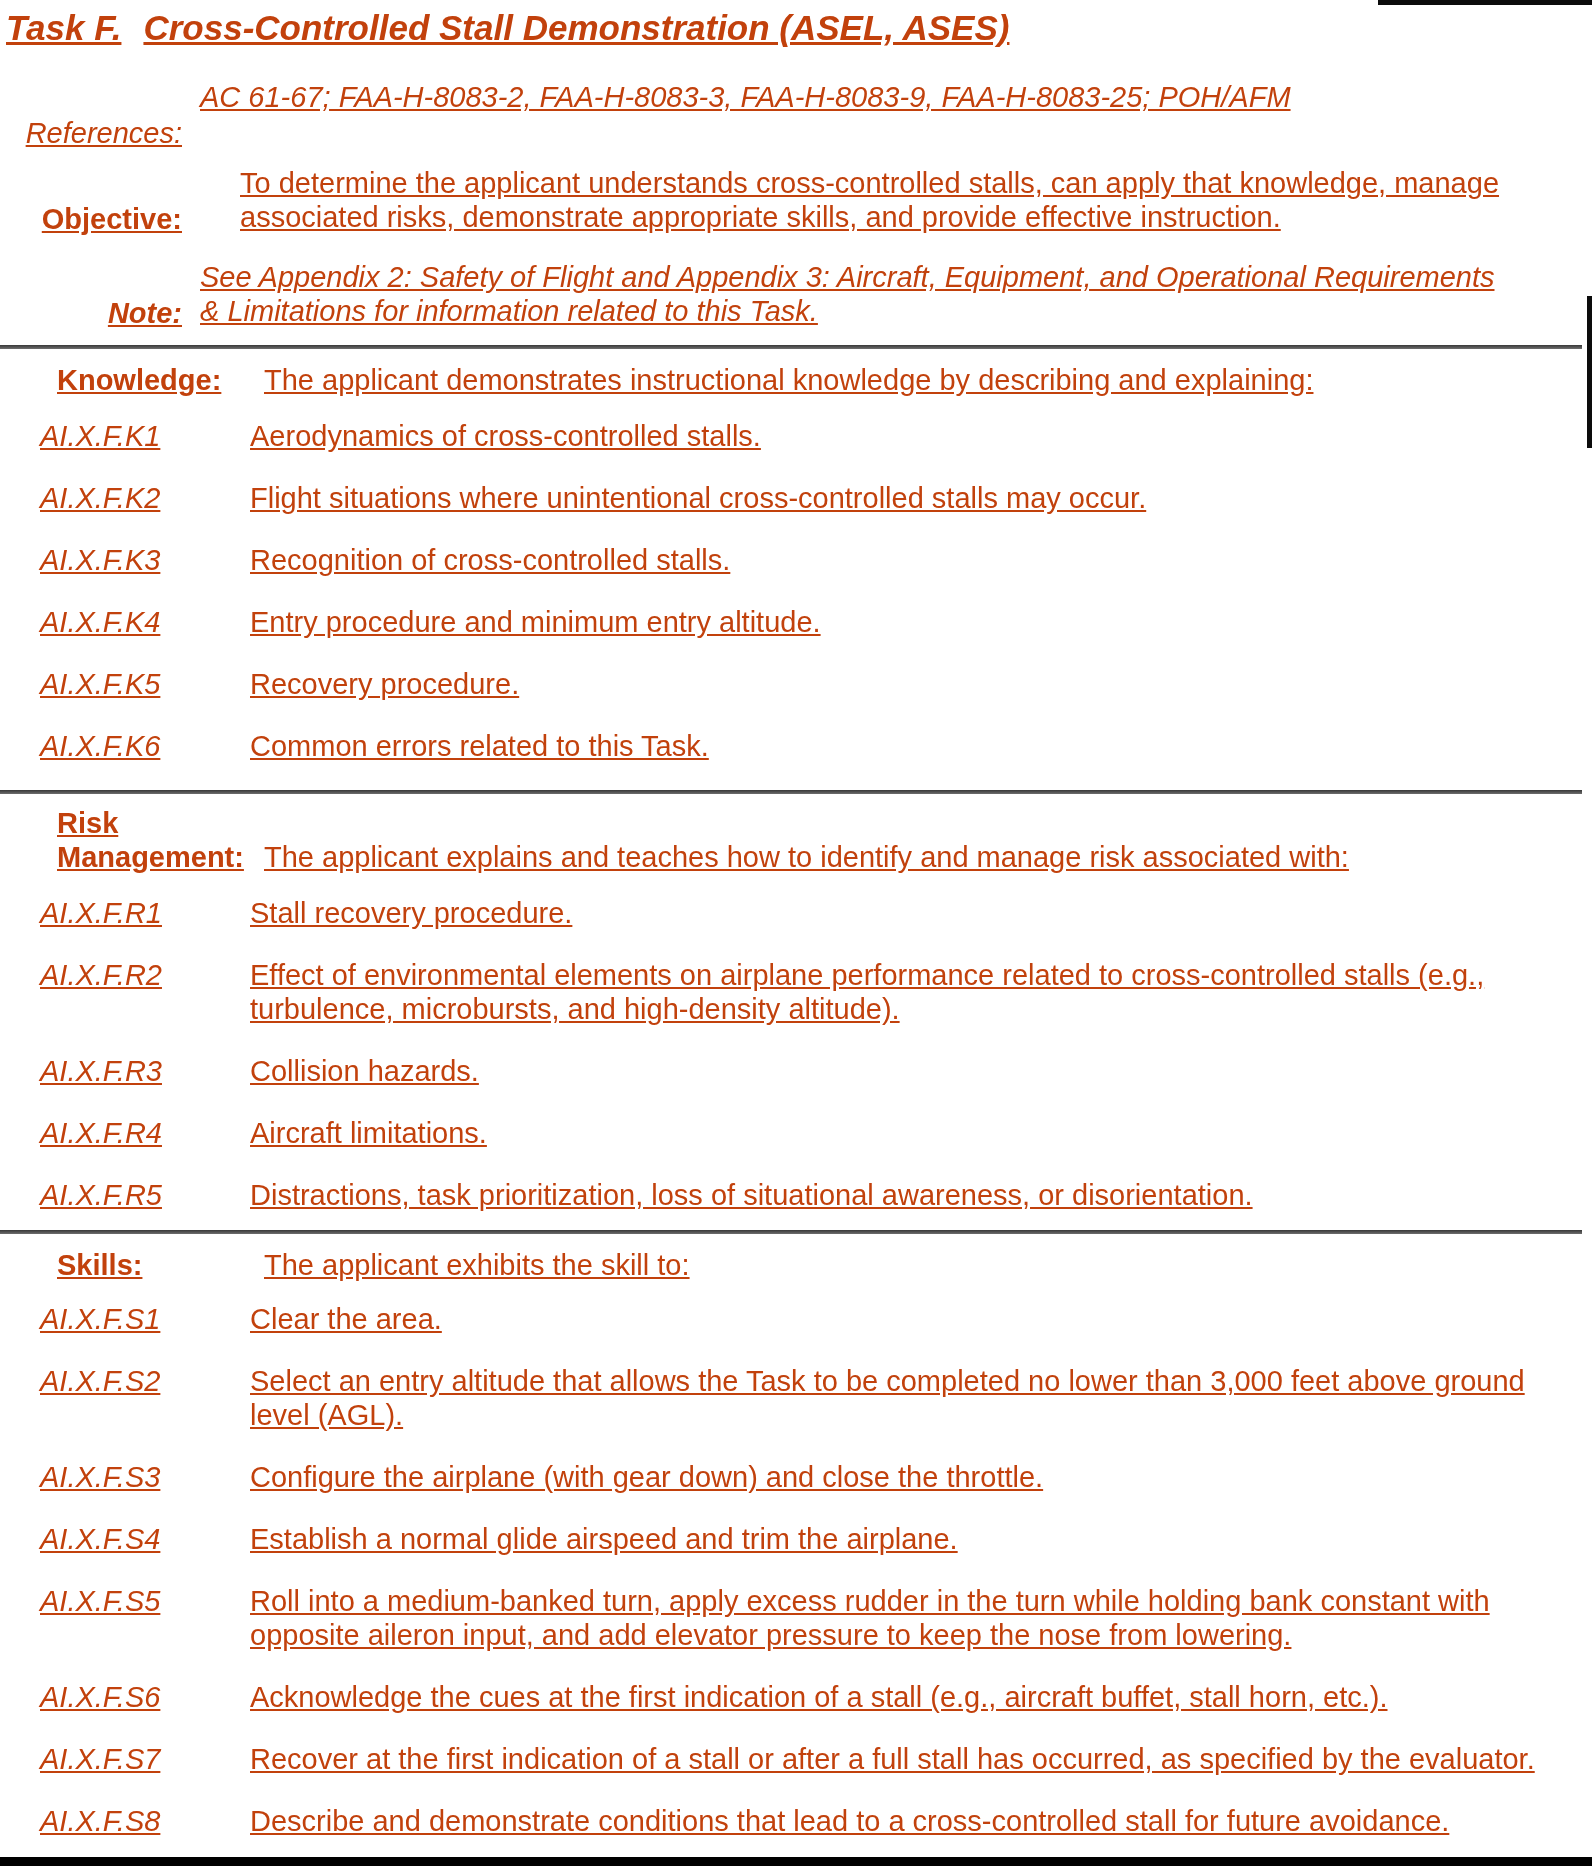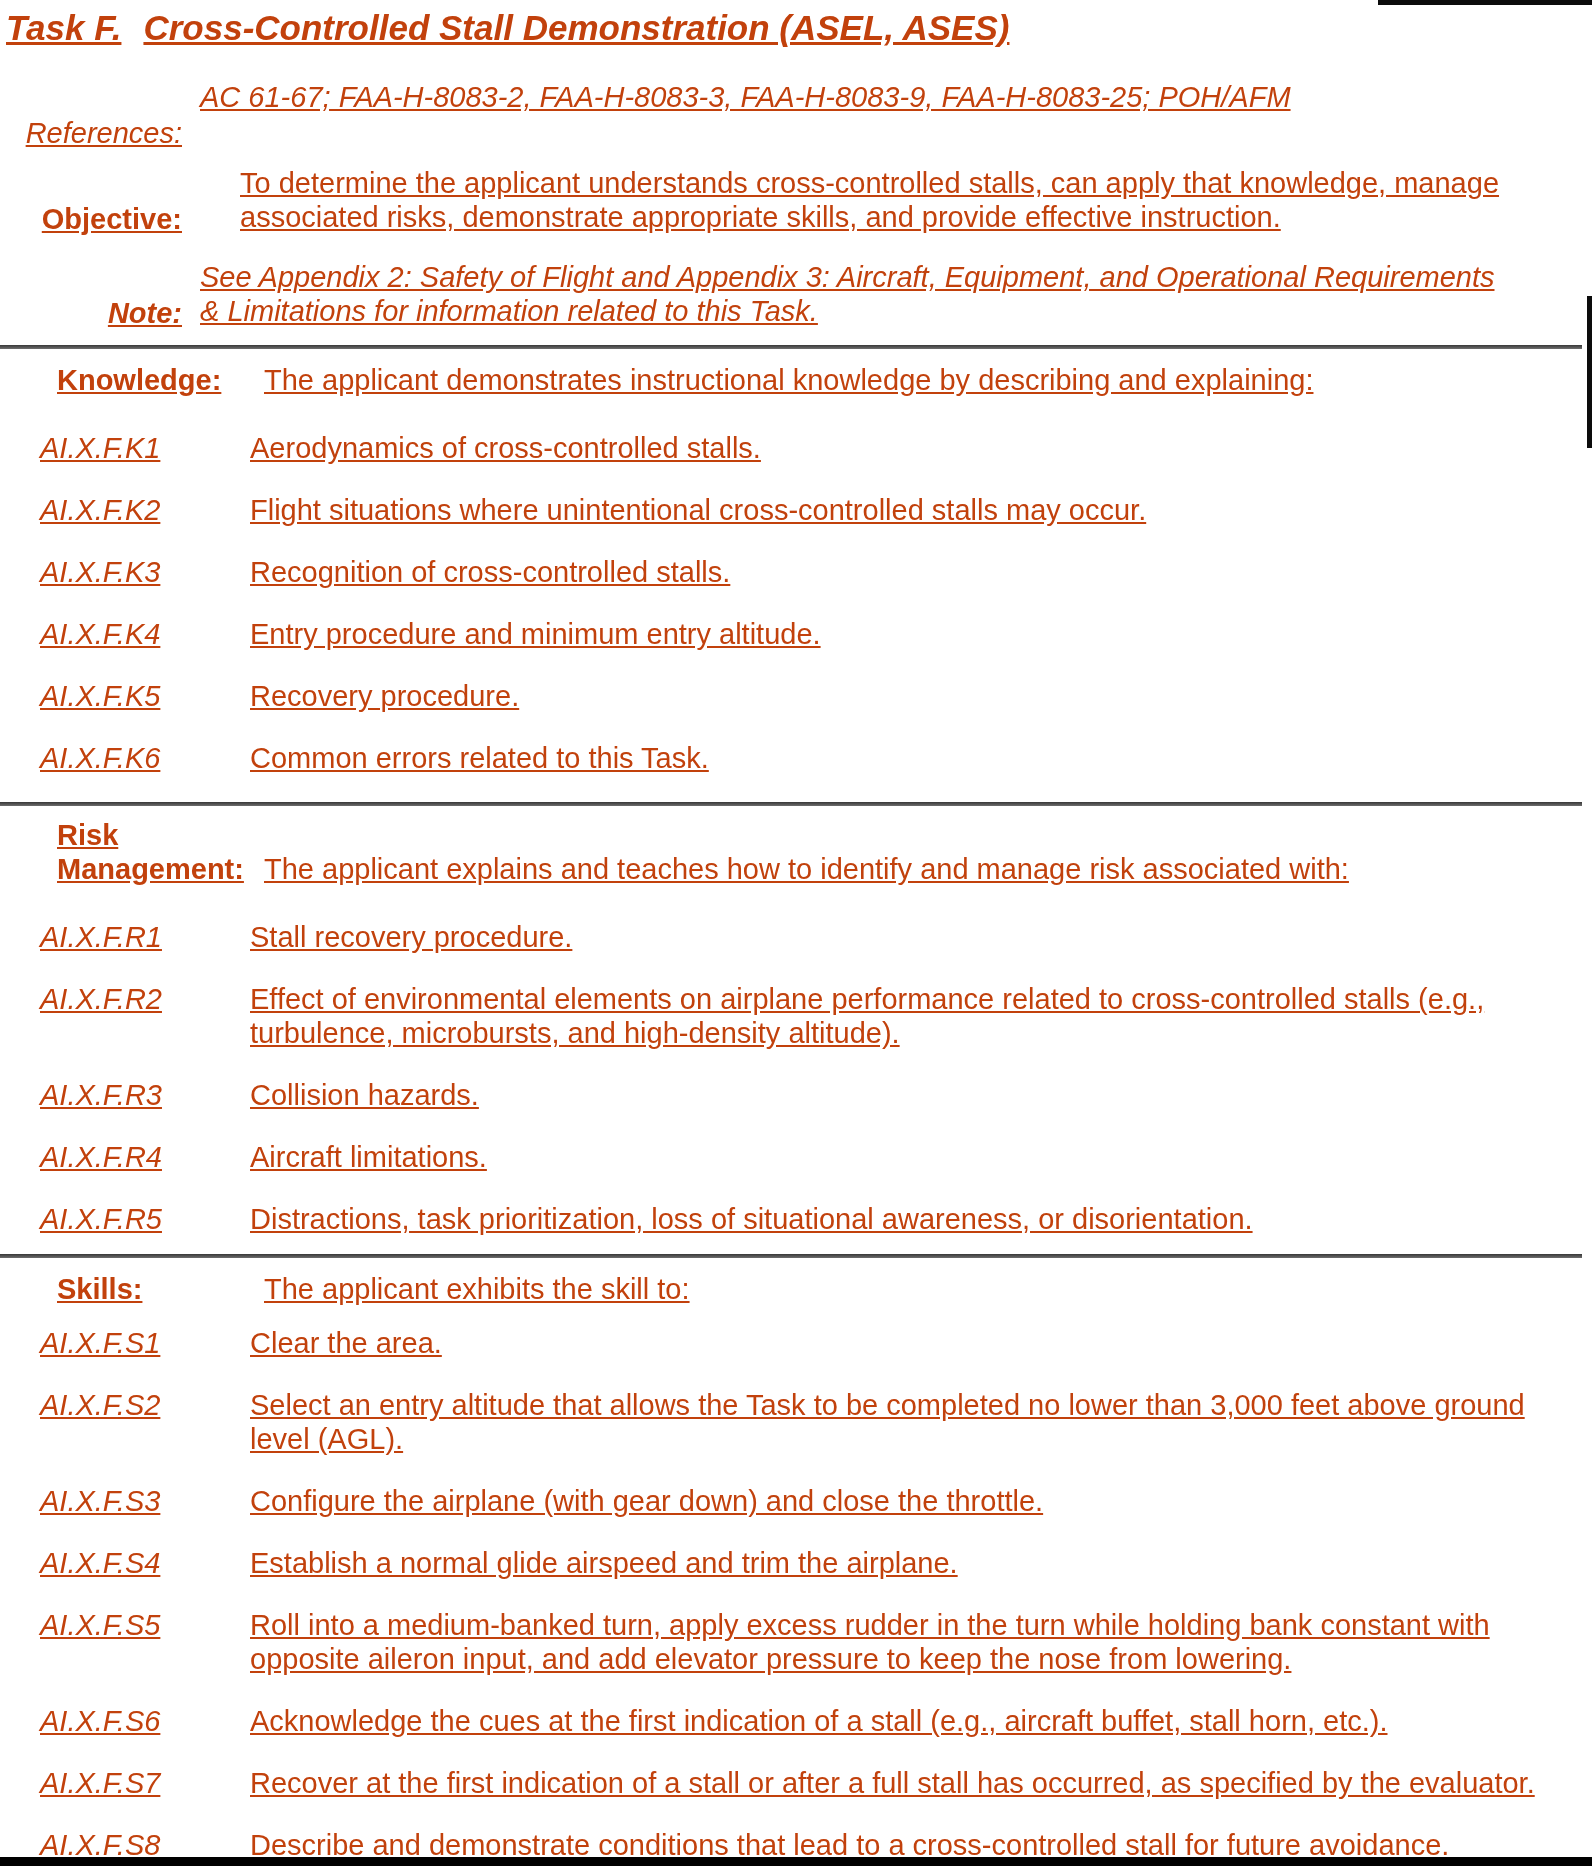--- a/index.html
+++ b/index.html
@@ -48,21 +48,21 @@
 
   
   .section-header { display: flex; align-items: flex-start; padding-top: 14px; margin-left: 44px; }
   .section-header.stacked { align-items: flex-end; padding-top: 12px; }
   .sec-lbl { flex: none; width: 220px; padding-left: 13px; font-weight: bold; box-sizing: border-box; }
   .sec-lbl span { display: block; }
   .sec-desc { flex: 1; padding-right: 12px; }
 
   
   .item { display: flex; align-items: flex-start; margin-top: 28px; }
-  .item.first { margin-top: 34px; }
+  .item.first { margin-top: 22px; }
   .item.first-s { margin-top: 20px; }
   .item.last-s { margin-top: 16px; }
   .item .code { flex: none; width: 250px; padding-left: 40px; font-style: italic; box-sizing: border-box; }
   .item .txt { flex: 1; padding-right: 12px; }
 </style>
 </head>
 <body>
 
 <div class="page">
 

